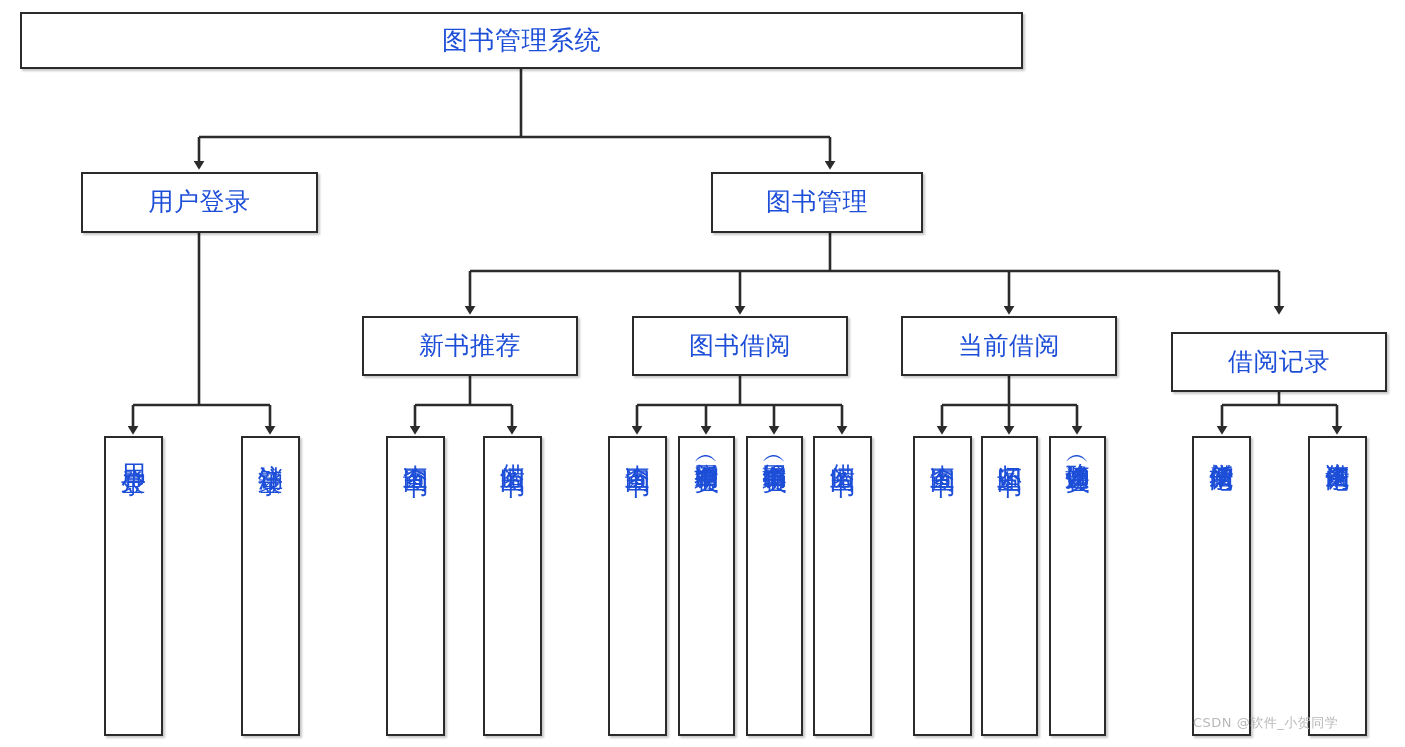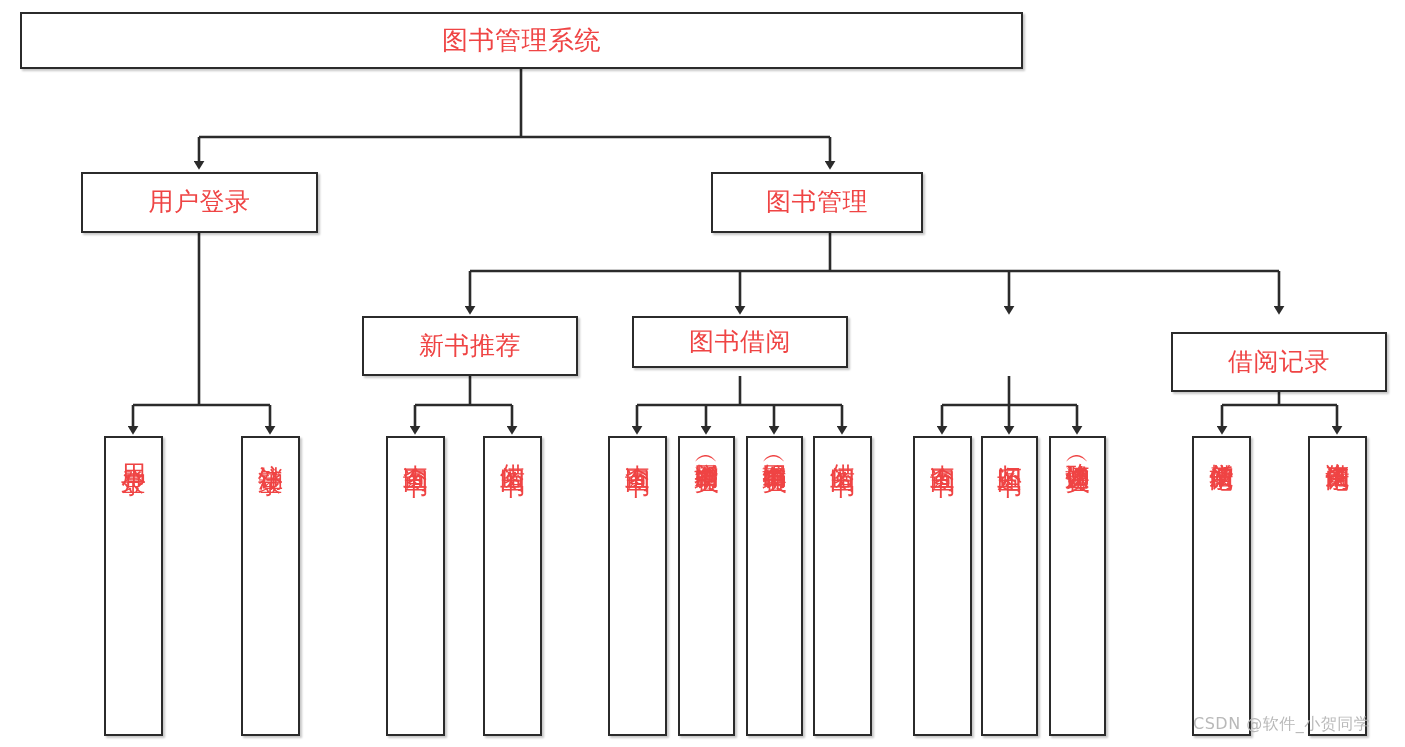--- a/index.html
+++ b/index.html
@@ -30,21 +30,21 @@
     position: absolute;
     box-sizing: border-box;
     border: 2px solid #2b2b2b;
     background: #ffffff;
     display: flex;
     align-items: center;
     justify-content: center;
     box-shadow: 2px 2px 2px rgba(0,0,0,0.22);
   }
   .node .label {
-    color: #ef4444;
+    color: #1d4ed8;
     letter-spacing: 0.5px;
     white-space: nowrap;
     line-height: 1.15;
   }
   
   .node.horiz .label {
     font-size: 25px;
   }
   .node.root .label {
     font-size: 26px;
@@ -63,21 +63,21 @@
     white-space: nowrap;
     line-height: 1;
   }
   .node.vert.tall .label {
     font-size: 24px;
     letter-spacing: 1px;
   }
   .watermark {
     position: absolute;
     color: #b9b9b9;
-    font-size: 16px;
+    font-size: 13px;
     white-space: nowrap;
     letter-spacing: 0.5px;
     font-family: "DejaVu Sans", "Liberation Sans", sans-serif;
   }
 </style>
 </head>
 <body>
 
 <div id="canvas">
 
@@ -142,22 +142,25 @@
   <div class="node horiz" style="left:81px; top:172px; width:237px; height:61px;">
     <span class="label">用户登录</span>
   </div>
   <div class="node horiz" style="left:711px; top:172px; width:212px; height:61px;">
     <span class="label">图书管理</span>
   </div>
 
   <div class="node horiz" style="left:362px; top:316px; width:216px; height:60px;font-family:Liberation Serif, serif;">
     <span class="label">新书推荐</span>
   </div>
-  <div class="node horiz" style="left:632px; top:316px; width:216px; height:52px;">
+  <div class="node horiz" style="left:632px; top:316px; width:216px; height:60px;">
     <span class="label">图书借阅</span>
+  </div>
+  <div class="node horiz" style="left:901px; top:316px; width:216px; height:60px;">
+    <span class="label">当前借阅</span>
   </div>
   <div class="node horiz" style="left:1171px; top:332px; width:216px; height:60px;">
     <span class="label">借阅记录</span>
   </div>
 
   <div class="node vert" style="left:104px; top:436px; width:59px; height:300px;">
     <span class="label">用户登录</span>
   </div>
   <div class="node vert" style="left:241px; top:436px; width:59px; height:300px;">
     <span class="label">注销登录</span>

